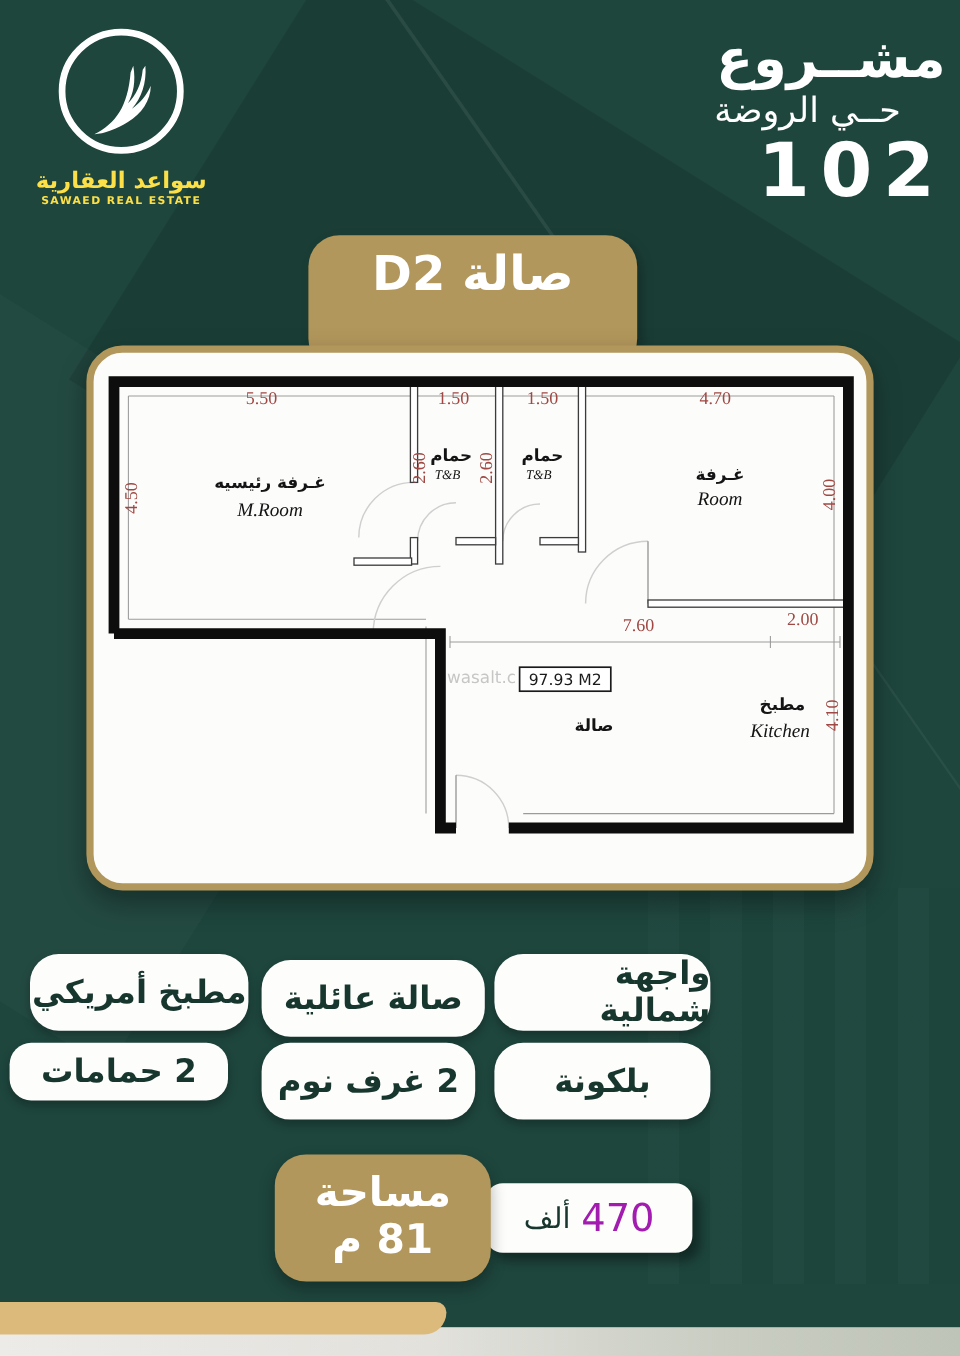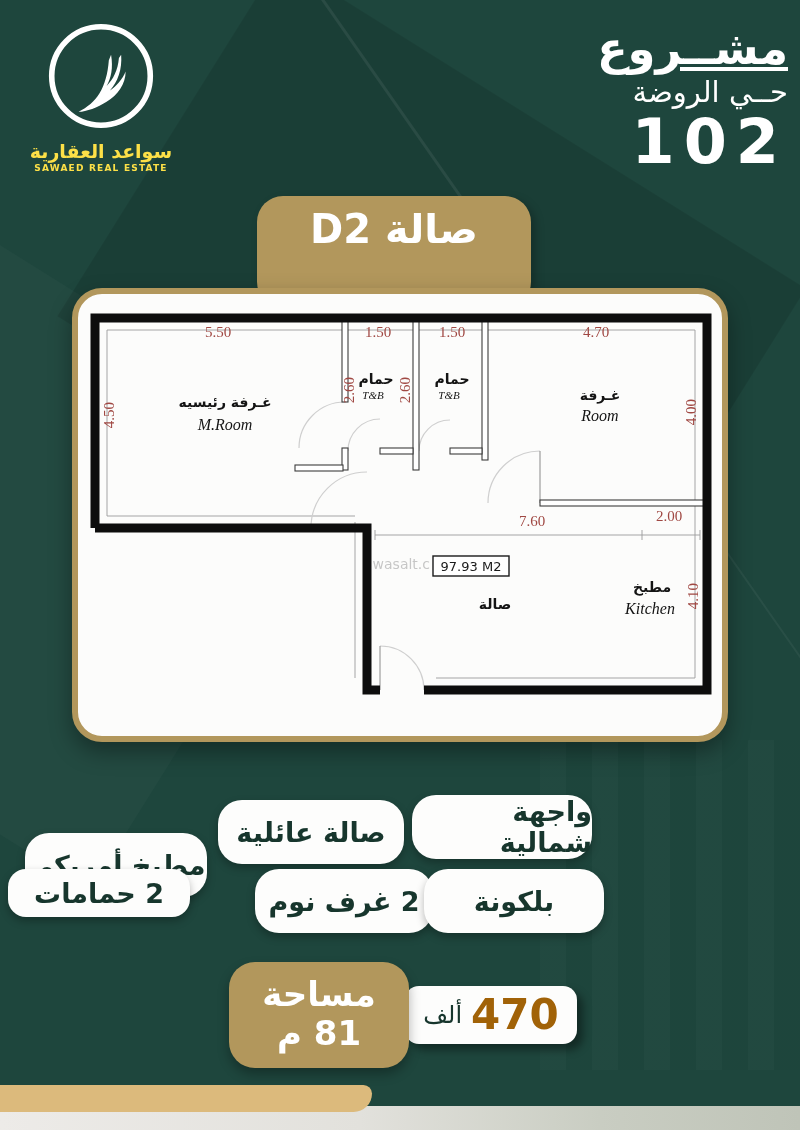--- a/index.html
+++ b/index.html
@@ -18,22 +18,22 @@
   .bg-windows{left:540px;top:740px;width:260px;height:330px;opacity:.5;
     background:repeating-linear-gradient(90deg,rgba(255,255,255,0.03) 0 26px,rgba(0,0,0,0.04) 26px 52px);}
 
   
   .logo-wrap{position:absolute;left:26px;top:20px;width:150px;text-align:center;color:#fde047;}
   .logo-mark{display:block;margin:0 auto;}
   .brand-ar{font-size:19px;font-weight:bold;margin-top:8px;direction:rtl;}
   .brand-en{font-size:9px;font-weight:bold;letter-spacing:1.2px;margin-top:1px;font-family:"DejaVu Sans",sans-serif;}
 
   .project{position:absolute;right:12px;top:26px;width:230px;text-align:right;color:#fff;direction:rtl;}
-  .project .p-word{font-size:45px;font-weight:bold;line-height:1.0;text-decoration:underline;}
-  .project .p-district{font-size:29px;margin-top:4px;}
+  .project .p-word{font-size:45px;font-weight:bold;line-height:1.0;}
+  .project .p-district{font-size:29px;margin-top:4px;text-align:center;}
   .project .p-number{font-size:62px;font-weight:bold;letter-spacing:9px;line-height:1.0;margin-top:2px;direction:ltr;}
 
   
   .model-banner{
     position:absolute;left:257px;top:196px;width:274px;height:112px;
     background:#b2975c;border-radius:26px;z-index:1;
     display:flex;justify-content:center;align-items:flex-start;
     box-shadow:4px 4px 10px rgba(0,0,0,0.25);
   }
   .model-banner span{color:#fff;font-size:40px;font-weight:bold;direction:rtl;margin-top:10px;}
@@ -51,44 +51,44 @@
   .lblensm{fill:#141414;font-size:11px;font-style:italic;font-family:"Liberation Serif",serif;}
   .wm{fill:#b5b5b5;opacity:.75;font-size:14px;font-family:"DejaVu Sans",sans-serif;}
 
   
   .badge{
     position:absolute;background:#fdfdfc;border-radius:24px;
     display:flex;justify-content:center;align-items:center;direction:rtl;
     color:#17362d;font-weight:bold;font-size:27px;
     box-shadow:0 4px 8px rgba(0,0,0,0.28);z-index:2;
   }
-  .b1{left:25px;top:833px;width:182px;height:64px;}
+  .b1{left:25px;top:795px;width:182px;height:64px;}
   .b2{left:218px;top:800px;width:186px;height:64px;}
   .b3{left:412px;top:795px;width:180px;height:64px;}
   .b4{left:607px;top:826px;width:180px;height:68px;font-size:29px;}
   .b5{left:8px;top:869px;width:182px;height:48px;border-radius:18px;}
-  .b6{left:218px;top:869px;width:178px;height:64px;margin-left:37px;}
-  .b7{left:412px;top:869px;width:180px;height:64px;margin-left:12px;}
+  .b6{left:218px;top:869px;width:178px;height:64px;}
+  .b7{left:412px;top:869px;width:180px;height:64px;}
 
   
   .area-badge{
     position:absolute;left:229px;top:962px;width:180px;height:106px;
     background:#b2975c;border-radius:26px;z-index:4;
     display:flex;flex-direction:column;justify-content:center;align-items:center;
     color:#fff;font-weight:bold;box-shadow:0 6px 12px rgba(0,0,0,0.3);direction:rtl;
   }
   .area-badge .l1{font-size:34px;line-height:1.1;}
   .area-badge .l2{font-size:34px;line-height:1.2;}
   .price-pill{
     position:absolute;left:405px;top:986px;width:172px;height:58px;
     background:#fdfdfc;border-radius:14px;z-index:3;
     display:flex;justify-content:center;align-items:center;gap:9px;direction:rtl;
     box-shadow:6px 6px 9px rgba(0,0,0,0.40);
   }
-  .price-pill .num{color:#a16207;font-size:42px;font-weight:bold;line-height:1;}
+  .price-pill .num{color:#a21caf;font-size:32px;font-weight:normal;line-height:1;}
   .price-pill .unit{color:#17362d;font-size:24px;font-weight:normal;line-height:1;}
 
   
   .tan-strip{position:absolute;left:0;top:1085px;width:372px;height:27px;background:#dcba7c;
     border-radius:0 14px 30px 0;z-index:2;}
   .light-band{position:absolute;left:0;top:1106px;width:800px;height:24px;
     background:linear-gradient(90deg,#edebe8 0%,#e2e1dc 45%,#c9cdc2 75%,#bfc4b8 100%);z-index:1;}
 </style>
 </head>
 <body>

